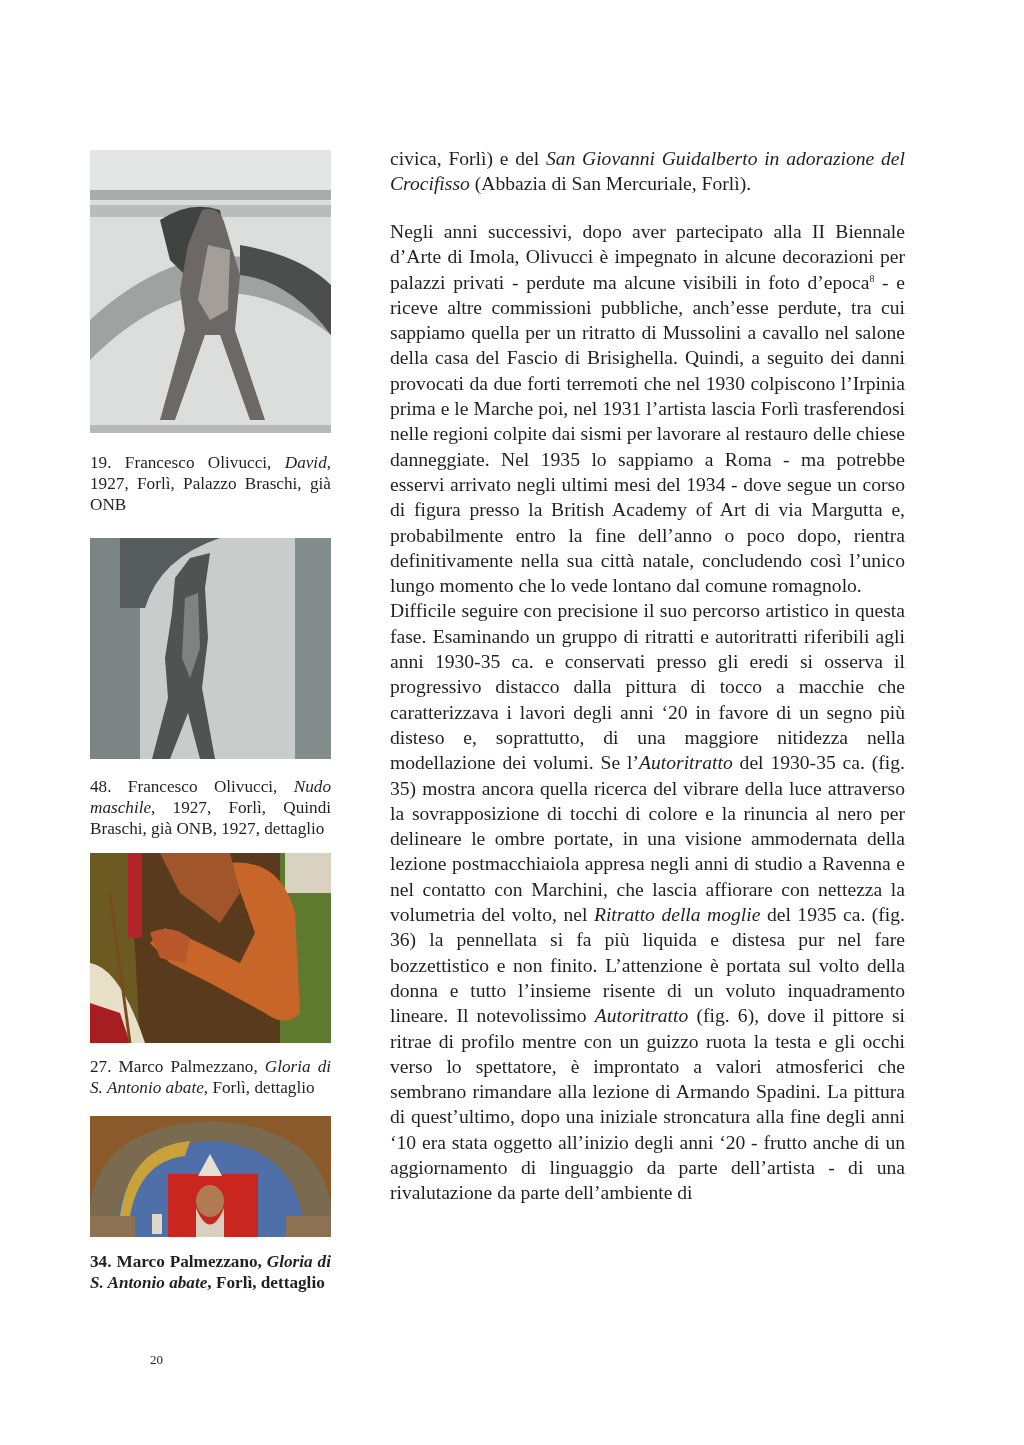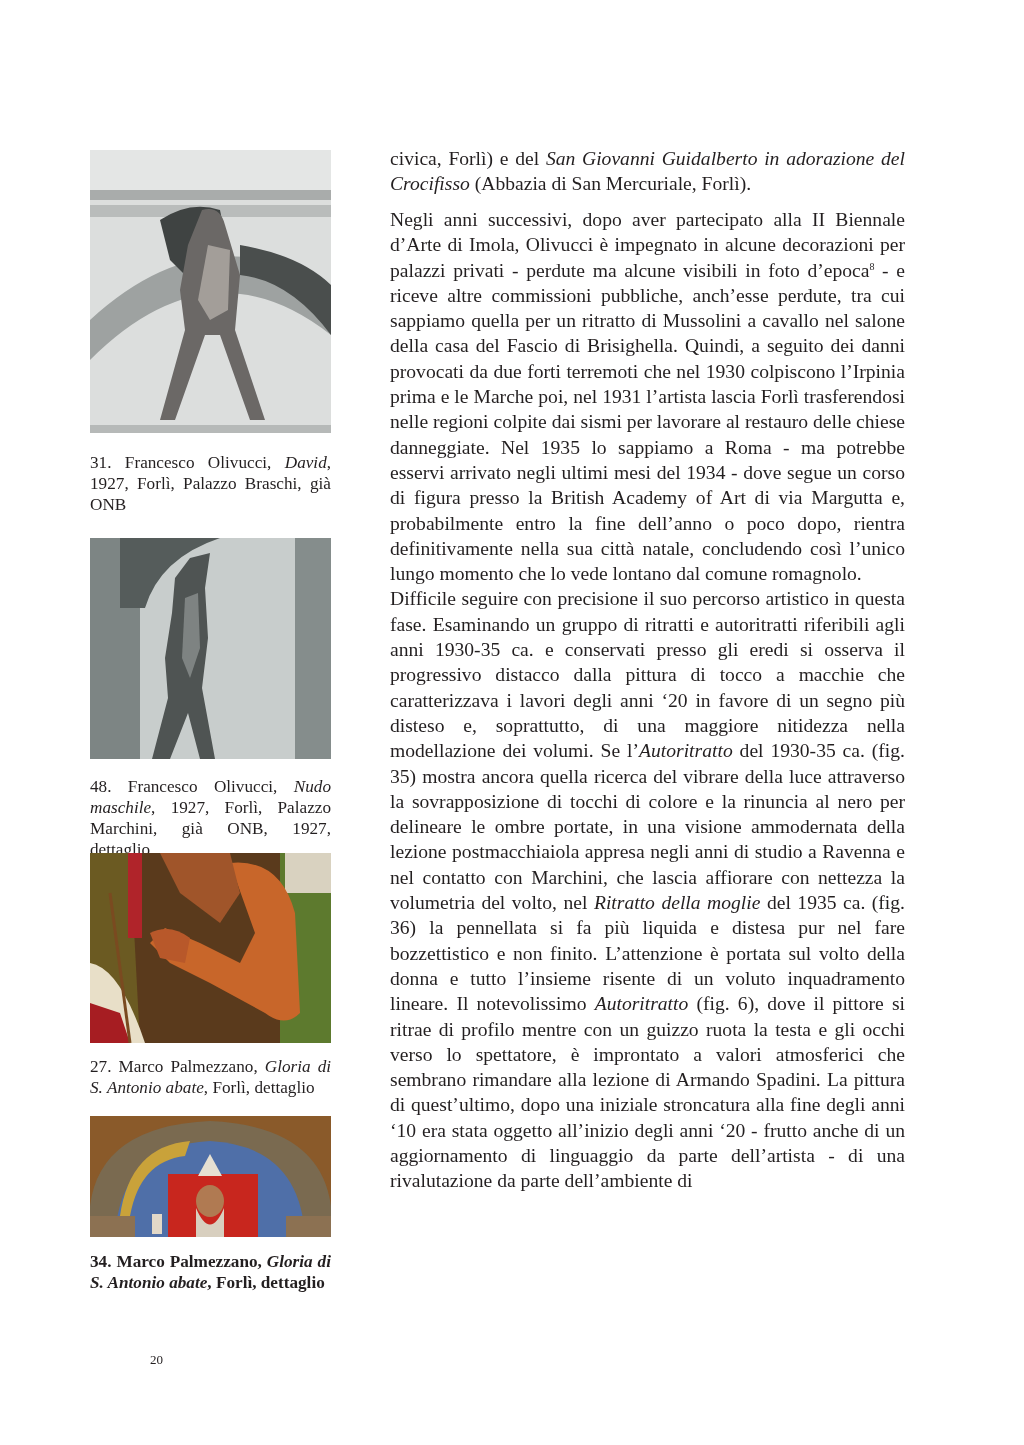--- a/index.html
+++ b/index.html
@@ -29,39 +29,39 @@
     <rect y="55" width="241" height="12" fill="#b9bcbb"></rect>
     <path d="M0 170 Q120 60 241 140 L241 185 Q120 90 0 210 Z" fill="#9ea2a1"></path>
     <path d="M150 95 Q210 105 241 135 L241 185 Q200 130 150 125 Z" fill="#4a4e4d"></path>
     <path d="M70 70 Q100 50 130 60 L140 110 L100 130 L80 110 Z" fill="#3f4342"></path>
     <rect y="275" width="241" height="8" fill="#b6b9b8"></rect>
     <path d="M112 60 Q130 55 135 75 L150 125 L145 180 L175 270 L160 270 L130 185 L115 185 L85 270 L70 270 L95 180 L90 140 L98 95 Z" fill="#6b6866"></path>
     <path d="M118 95 L140 100 L138 160 L120 170 L108 150 Z" fill="#a39e99"></path>
   </svg>
 </div>
 <div class="caption" style="top:452px;">
-  <span>31.</span>
+  <span>19.</span>
   <span>Francesco Olivucci,</span>
   <i>David</i><span>, 1927, Forlì, Palazzo Braschi, già ONB</span>
 </div>
 
 <div class="fig" style="top:538px;height:221px;">
   <svg viewBox="0 0 241 221" preserveAspectRatio="none">
     <rect width="241" height="221" fill="#c8cdcc"></rect>
     <rect x="0" y="0" width="50" height="221" fill="#7d8584"></rect>
     <rect x="205" y="0" width="36" height="221" fill="#858d8c"></rect>
     <path d="M0 0 L130 0 Q70 20 55 70 L30 70 L30 0 Z" fill="#555c5b"></path>
     <path d="M85 40 L100 20 L120 15 L115 50 L118 100 L112 150 L125 221 L110 221 L98 175 L80 221 L62 221 L78 160 L75 120 L82 75 Z" fill="#4f5453"></path>
     <path d="M95 60 L108 55 L110 110 L100 140 L92 120 Z" fill="#7e8382"></path>
   </svg>
 </div>
 <div class="caption" style="top:776px;">
   <span>48.</span>
   <span>Francesco Olivucci,</span>
-  <i>Nudo maschile</i><span>, 1927, Forlì, Palazzo Marchini, già ONB, 1927, dettaglio</span>
+  <i>Nudo maschile</i><span>, 1927, Forlì, Quindi Braschi, già ONB, 1927, dettaglio</span>
 </div>
 
 <div class="fig" style="top:853px;height:190px;">
   <svg viewBox="0 0 241 190" preserveAspectRatio="none">
     <rect width="241" height="190" fill="#5a3a1c"></rect>
     <rect x="190" y="0" width="51" height="190" fill="#5d7a2e"></rect>
     <rect x="195" y="0" width="46" height="40" fill="#d9d2c0"></rect>
     <path d="M0 0 L40 0 L50 190 L0 190 Z" fill="#6b5a22"></path>
     <path d="M0 110 Q30 115 55 190 L0 190 Z" fill="#e8dfc8"></path>
     <path d="M0 150 L30 160 L40 190 L0 190 Z" fill="#a61d22"></path>
@@ -96,18 +96,18 @@
 <div class="caption" style="top:1251px;font-weight:bold;">
   <span>34.</span>
   <span>Marco Palmezzano,</span>
   <i>Gloria di S. Antonio abate</i><span>, Forlì, dettaglio</span>
 </div>
 
 <div class="body-text" style="top:146px;font-family:Liberation Serif, serif;">
   <p class="para-last"><span>civica, Forlì) e del </span><i>San Giovanni Guidalberto in adorazione del Crocifisso</i><span> (Abbazia di San Mercuriale, Forlì).</span></p>
 </div>
 
-<div class="body-text" style="top:207px;">
+<div class="body-text" style="top:219px;">
   <p class="para-last"><span>Negli anni successivi, dopo aver partecipato alla II Biennale d’Arte di Imola, Olivucci è impegnato in alcune decorazioni per palazzi privati - perdute ma alcune visibili in foto d’epoca</span><sup>8</sup><span> - e riceve altre commissioni pubbliche, anch’esse perdute, tra cui sappiamo quella per un ritratto di Mussolini a cavallo nel salone della casa del Fascio di Brisighella. Quindi, a seguito dei danni provocati da due forti terremoti che nel 1930 colpiscono l’Irpinia prima e le Marche poi, nel 1931 l’artista lascia Forlì trasferendosi nelle regioni colpite dai sismi per lavorare al restauro delle chiese danneggiate. Nel 1935 lo sappiamo a Roma - ma potrebbe esservi arrivato negli ultimi mesi del 1934 - dove segue un corso di figura presso la British Academy of Art di via Margutta e, probabilmente entro la fine dell’anno o poco dopo, rientra definitivamente nella sua città natale, concludendo così l’unico lungo momento che lo vede lontano dal comune romagnolo.</span></p>
   <p class="para-last"><span>Difficile seguire con precisione il suo percorso artistico in questa fase. Esaminando un gruppo di ritratti e autoritratti riferibili agli anni 1930-35 ca. e conservati presso gli eredi si osserva il progressivo distacco dalla pittura di tocco a macchie che caratterizzava i lavori degli anni ‘20 in favore di un segno più disteso e, soprattutto, di una maggiore nitidezza nella modellazione dei volumi. Se l’</span><i>Autoritratto</i><span> del 1930-35 ca. (fig. 35) mostra ancora quella ricerca del vibrare della luce attraverso la sovrapposizione di tocchi di colore e la rinuncia al nero per delineare le ombre portate, in una visione ammodernata della lezione postmacchiaiola appresa negli anni di studio a Ravenna e nel contatto con Marchini, che lascia affiorare con nettezza la volumetria del volto, nel </span><i>Ritratto della moglie</i><span> del 1935 ca. (fig. 36) la pennellata si fa più liquida e distesa pur nel fare bozzettistico e non finito. L’attenzione è portata sul volto della donna e tutto l’insieme risente di un voluto inquadramento lineare. Il notevolissimo </span><i>Autoritratto</i><span> (fig. 6), dove il pittore si ritrae di profilo mentre con un guizzo ruota la testa e gli occhi verso lo spettatore, è improntato a valori atmosferici che sembrano rimandare alla lezione di Armando Spadini. La pittura di quest’ultimo, dopo una iniziale stroncatura alla fine degli anni ‘10 era stata oggetto all’inizio degli anni ‘20 - frutto anche di un aggiornamento di linguaggio da parte dell’artista - di una rivalutazione da parte dell’ambiente di</span></p>
 </div>
 
 <div class="page-num">20</div>
 
 </body></html>

